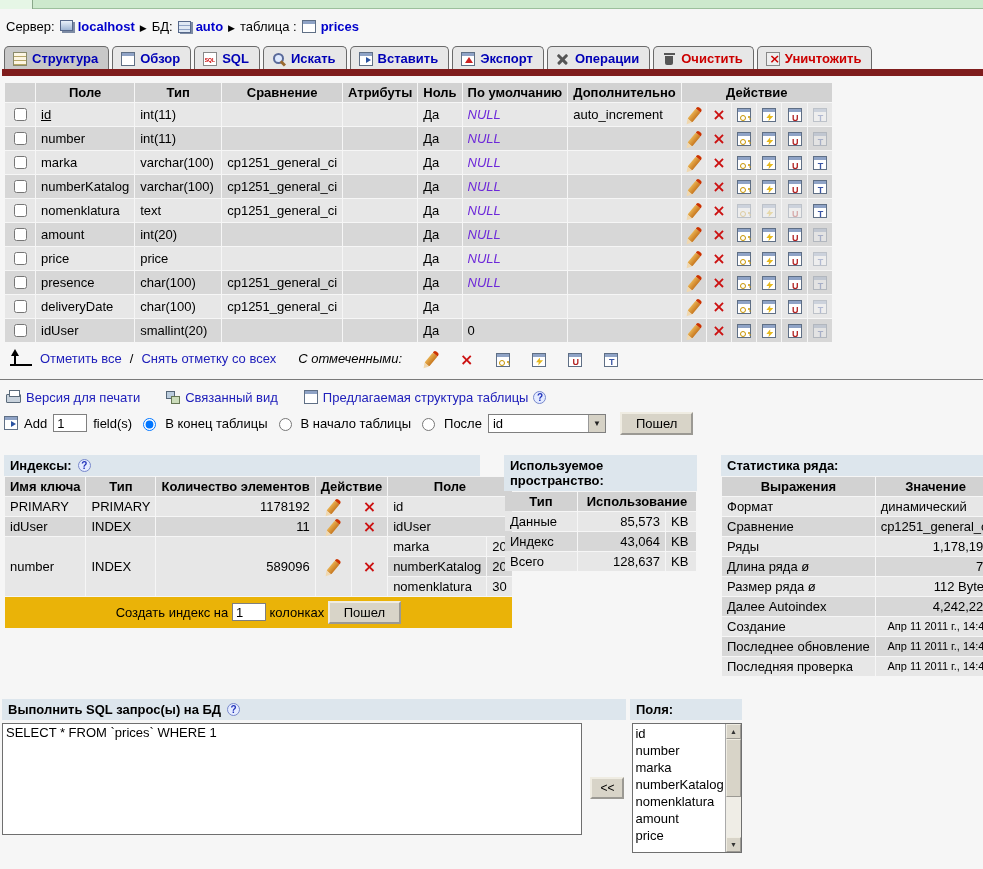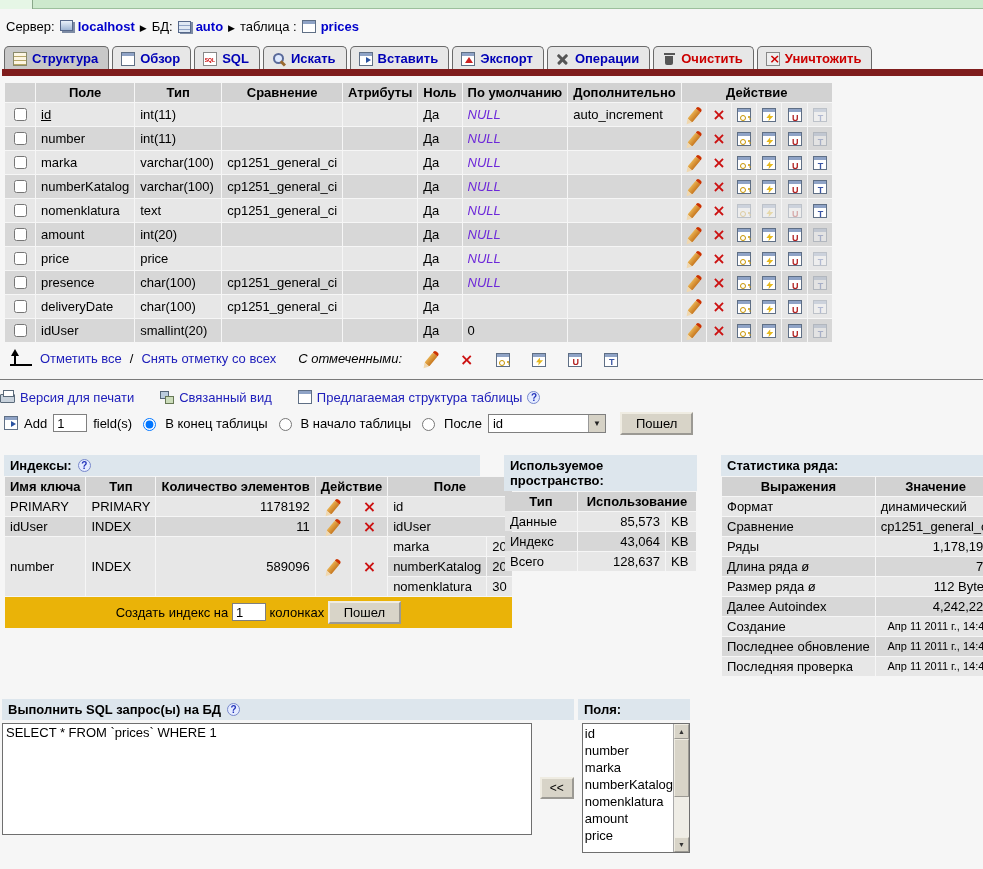--- a/index.html
+++ b/index.html
@@ -106,42 +106,42 @@
   .checkall-icon::before { content:""; position:absolute; left:4px; bottom:0; width:2px; height:10px; background:#000; }
   .checkall-icon::after  { content:""; position:absolute; left:1px; top:-2px; border-left:4px solid transparent; border-right:4px solid transparent; border-bottom:7px solid #000; }
 
   
   .struct-foot { display:flex; align-items:center; gap:8px; margin:8px 0 0 10px; }
   .struct-foot .withsel { font-style:italic; margin-left:14px; }
   .struct-foot .acticons { display:flex; gap:22px; margin-left:14px; align-items:center; }
 
   hr.sep { border:none; border-top:1px solid #7a7a7a; margin:12px 0 0 0; }
 
-  .links-row { display:flex; align-items:center; gap:26px; margin:10px 0 0 0; }
+  .links-row { display:flex; align-items:center; gap:26px; margin:10px 0 0 6px; }
   .links-row .lnk { display:flex; align-items:center; gap:5px; }
 
   .add-row { display:flex; align-items:center; gap:6px; margin:7px 0 0 4px; }
   .tinput { width:34px; height:18px; border:1px solid #7f7f7f; background:#fff; font:13px "Liberation Sans",sans-serif; padding:0 3px; }
   .win-select { display:inline-flex; width:118px; height:19px; border:1px solid #7f7f7f; background:#fff; align-items:stretch; cursor:pointer; }
   .win-select .val { flex:1; padding:1px 4px; font-size:13px; overflow:hidden; }
   .win-select .dd { width:17px; background:#d6d2c6; border-left:1px solid #999; display:flex; align-items:center; justify-content:center; font-size:8px; color:#222; }
   .btn3d { background:#d8d4c8; border:2px outset #efece2; padding:2px 14px; font:13px "Liberation Sans",sans-serif; cursor:pointer; }
 
   
   .cols { display:flex; align-items:flex-start; gap:24px; margin:20px 0 0 4px; }
   .bar-title { background:#dde6ed; font-weight:bold; padding:3px 6px; display:flex; align-items:center; gap:6px; }
   .panel .grid { width:100%; }
   .panel-indexes { width:476px; }
   .panel-indexes .tfootbar td { background:#eab308; text-align:center; padding:4px; }
   .panel-space { width:220px; }
   .panel-stats { width:262px; }
   .small { font-size:11px; }
 
   
-  .sql-section { margin:22px 0 0 2px; width:688px; }
+  .sql-section { margin:22px 0 0 2px; width:740px; }
   .sql-head { display:flex; }
   .sql-head .t1 { flex:1; }
   .sql-head .t2 { width:112px; margin-left:4px; }
   .sql-body { display:flex; margin-top:3px; }
   .sql-ta { width:583px; height:112px; border:1px solid #6f6f6f; background:#fff; font:13px "Liberation Sans",sans-serif; padding:1px 3px; resize:none; }
   .mid-btn { display:flex; flex-direction:column; justify-content:center; margin:0 6px 0 8px; }
   .btn-insert { background:#d8d4c8; border:2px outset #efece2; padding:2px 8px; font:12px "Liberation Sans",sans-serif; cursor:pointer; }
   .listbox { width:110px; height:130px; border:1px solid #6f6f6f; background:#fff; display:flex; margin-left:2px; }
   .listbox .opts { flex:1; overflow:hidden; padding:1px 0 0 2px; }
   .listbox .opt { font-size:13px; line-height:17px; white-space:nowrap; cursor:default; }

